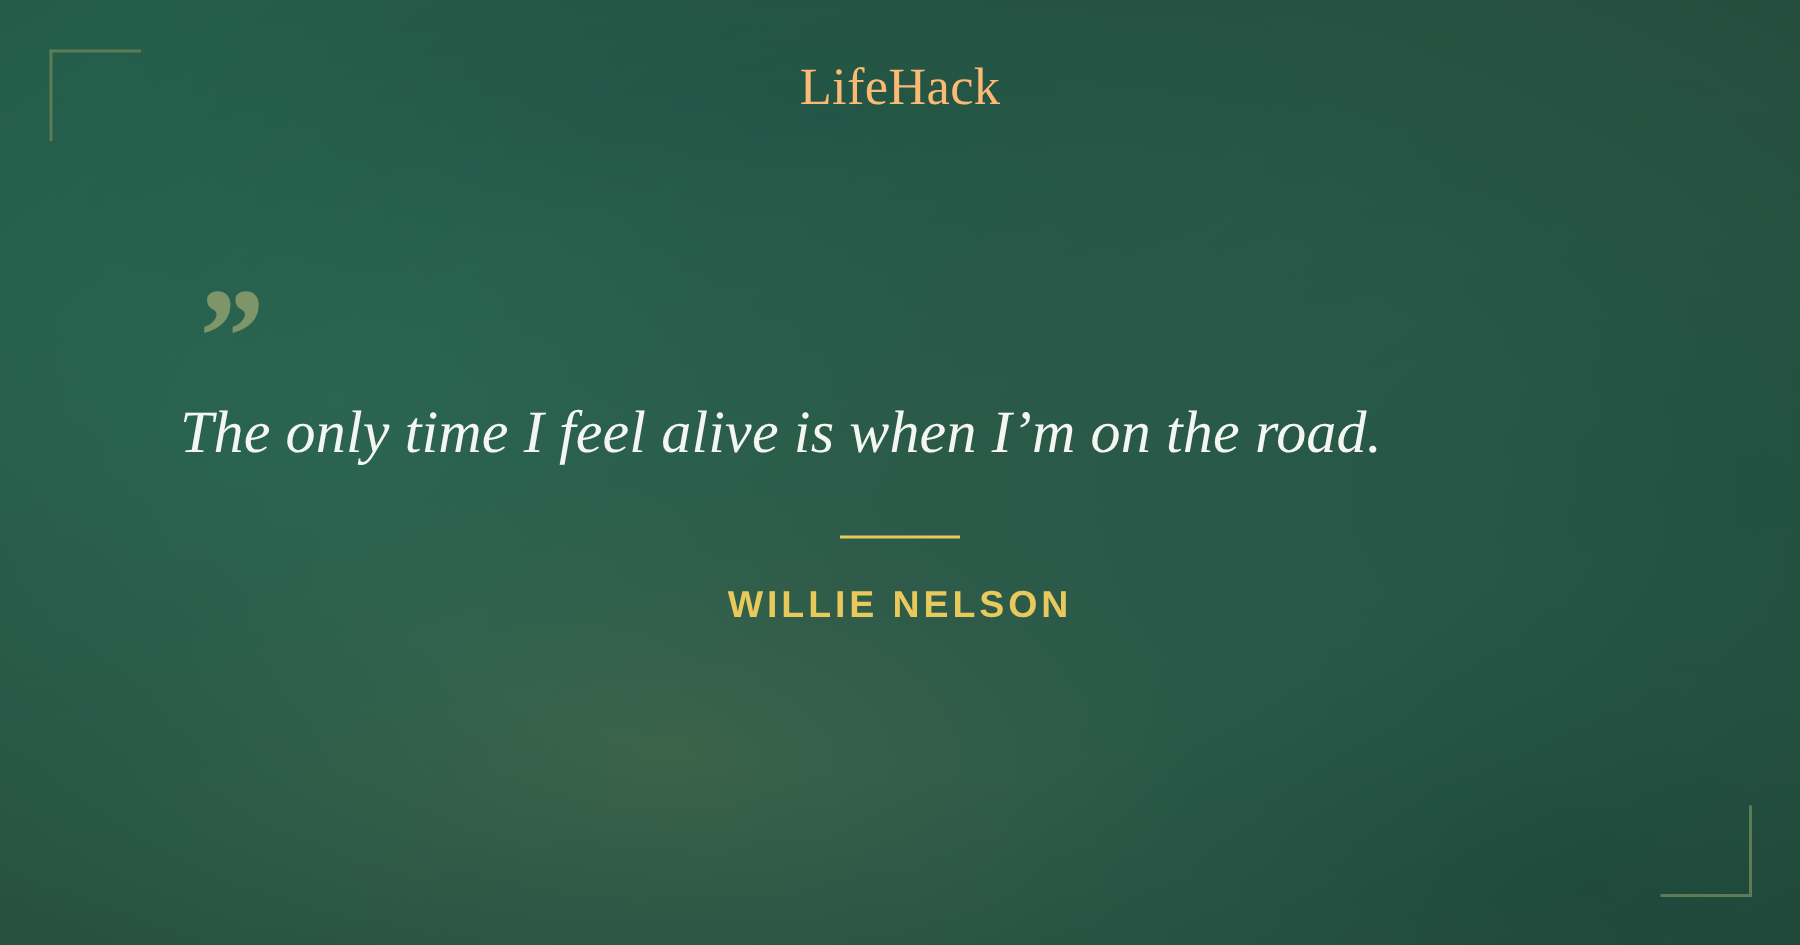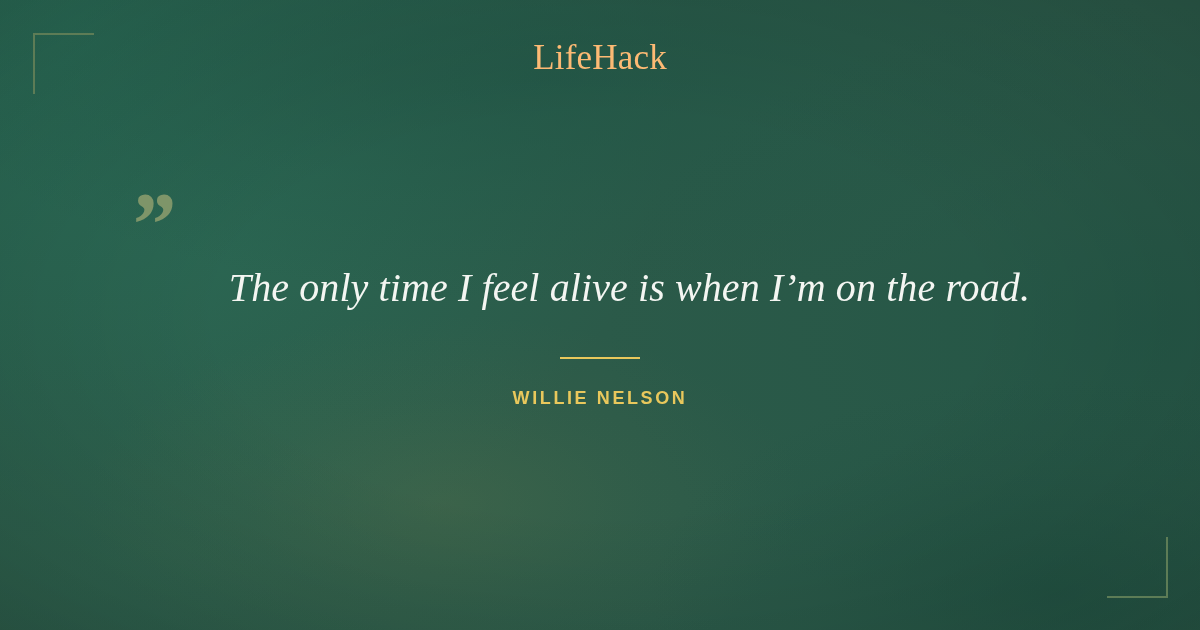--- a/index.html
+++ b/index.html
@@ -97,21 +97,21 @@
     line-height: 1;
     user-select: none;
   }
 
   
   .quote-block {
     position: absolute;
     left: 0;
     top: 262px;
     width: 1150px;
-    text-align: right;
+    text-align: left;
   }
   .quote-text {
     font-family: "Liberation Serif", "DejaVu Serif", serif;
     font-style: italic;
     font-size: 40px;
     font-weight: 400;
     color: #f4f6f2;
     line-height: 1.28;
     letter-spacing: 0.1px;
     padding: 0 120px;
@@ -133,21 +133,21 @@
   }
 
   
   .author {
     position: absolute;
     left: 0;
     top: 388px;
     width: 1200px;
     text-align: center;
     font-family: "Liberation Sans", sans-serif;
-    font-size: 18px;
+    font-size: 25px;
     font-weight: 700;
     color: #e9c85c;
     letter-spacing: 2.6px;
     line-height: 1.2;
   }
 </style>
 </head>
 <body>
 
 <div class="card">

